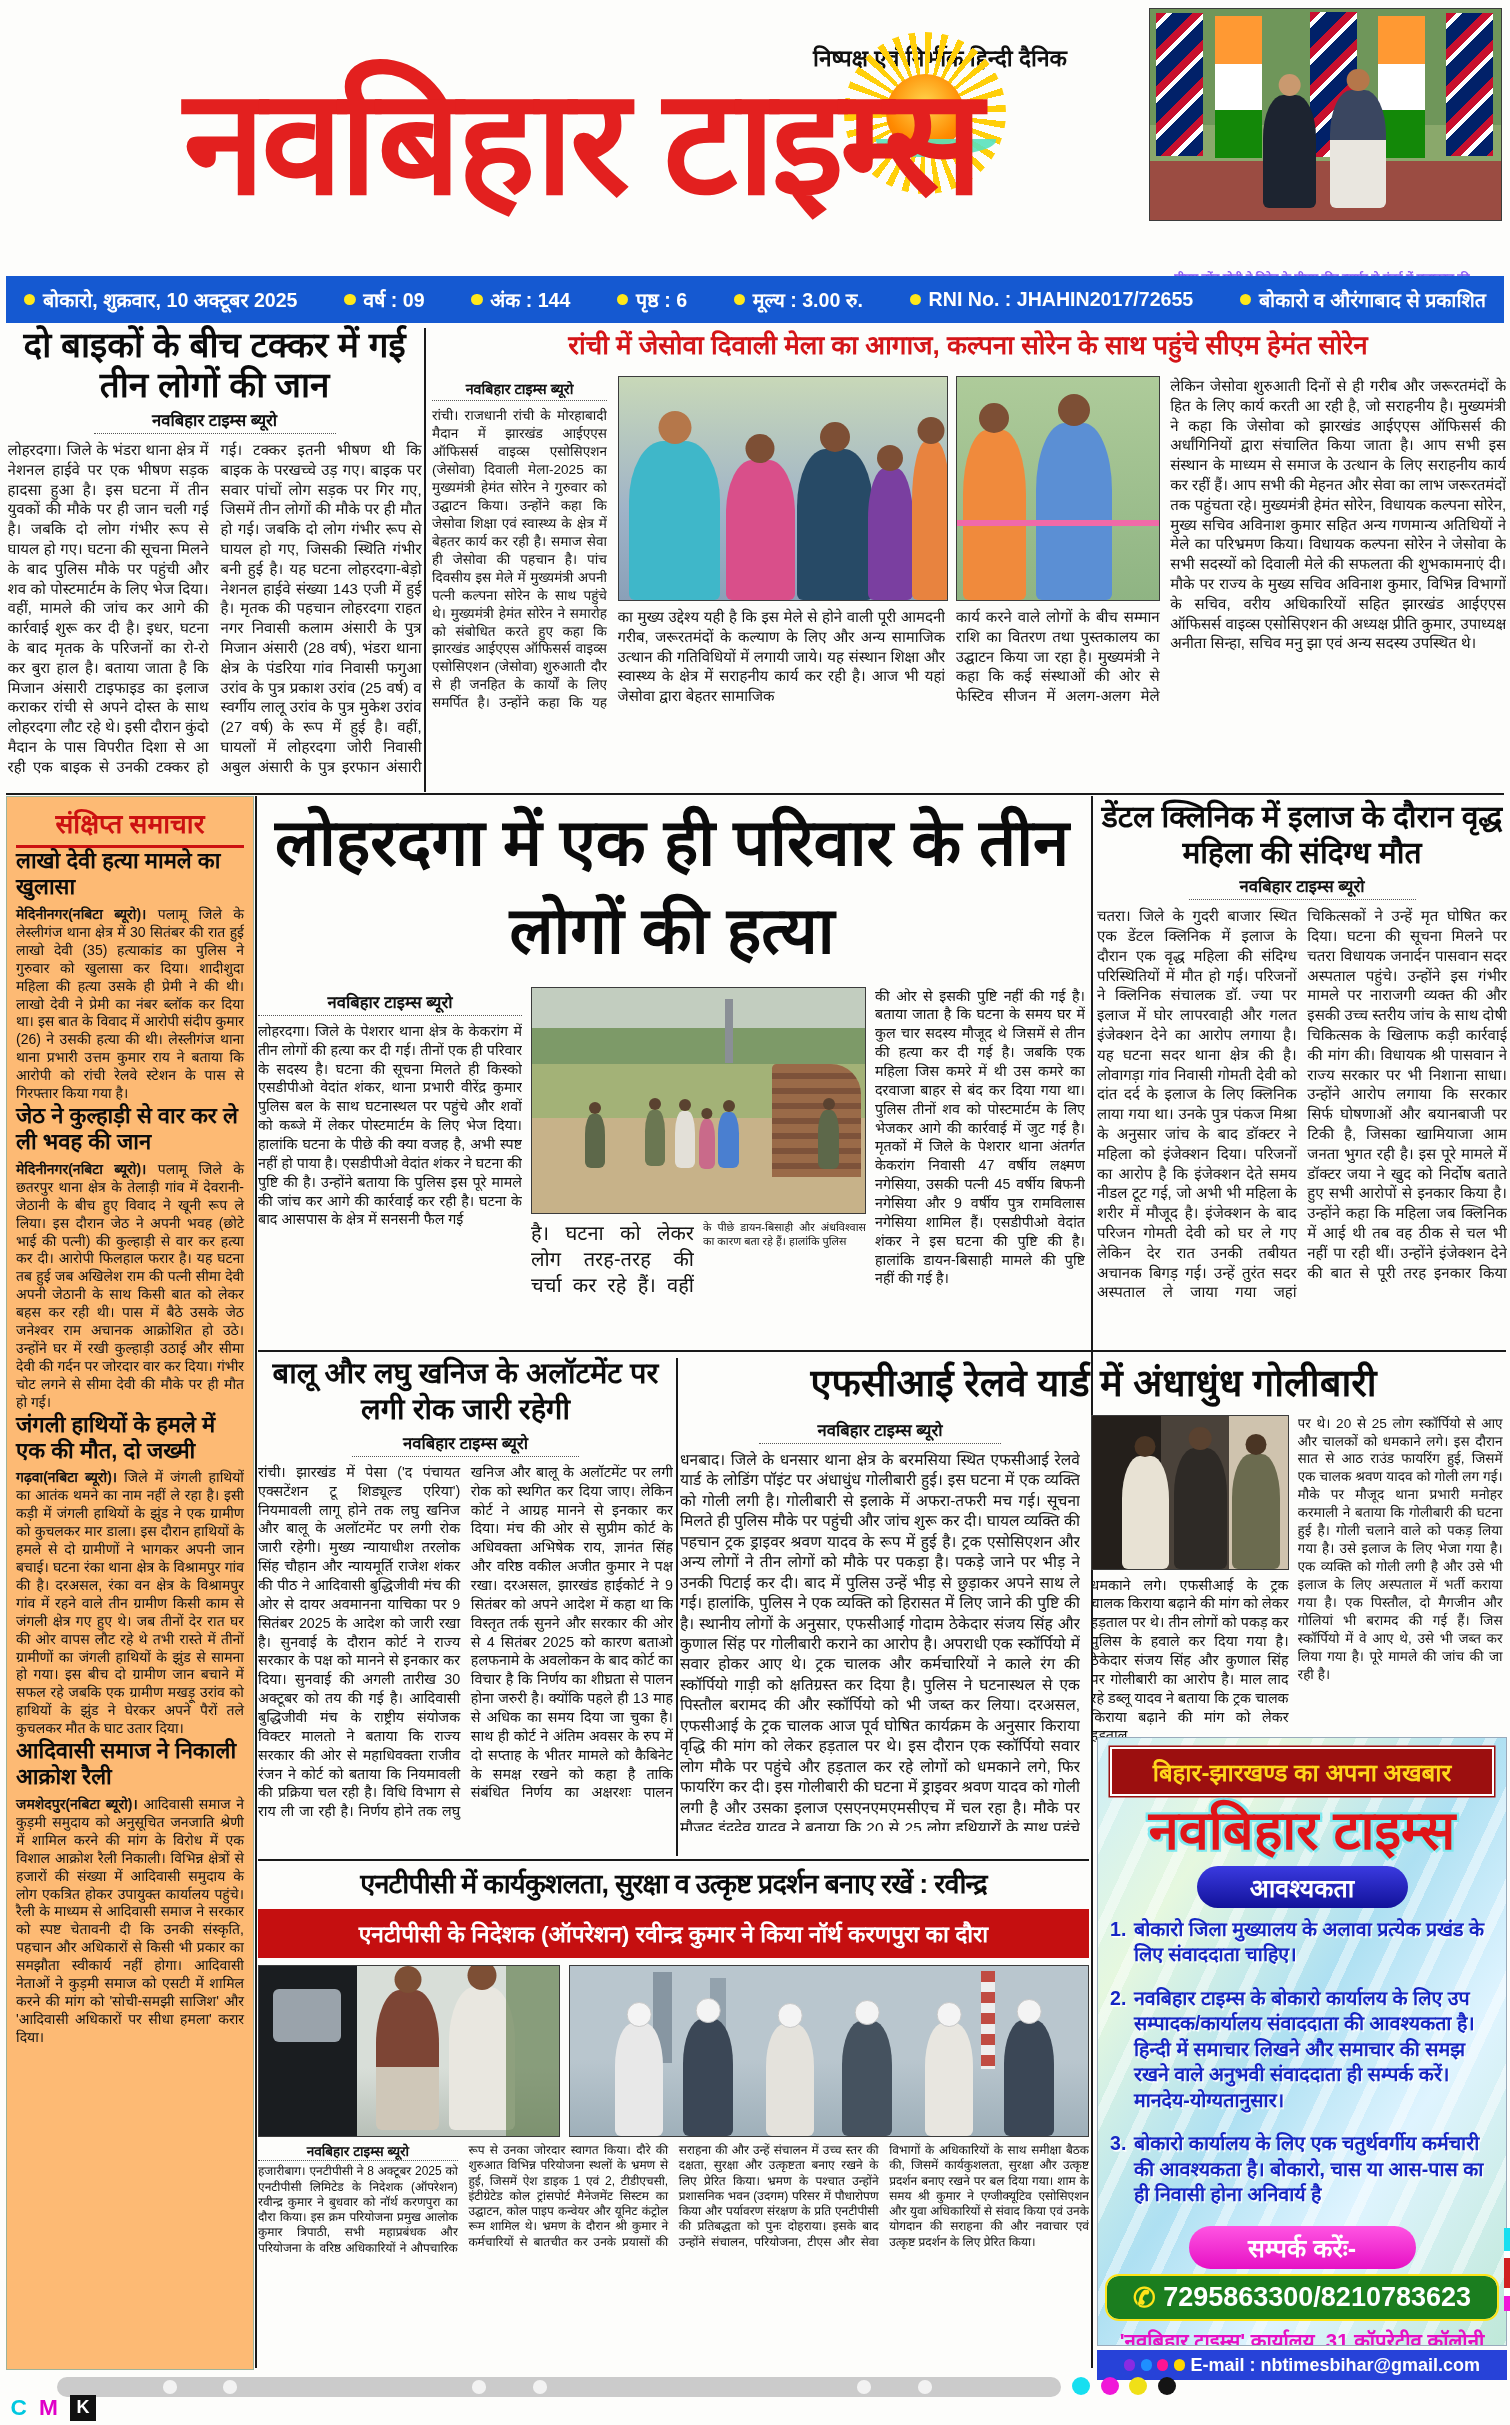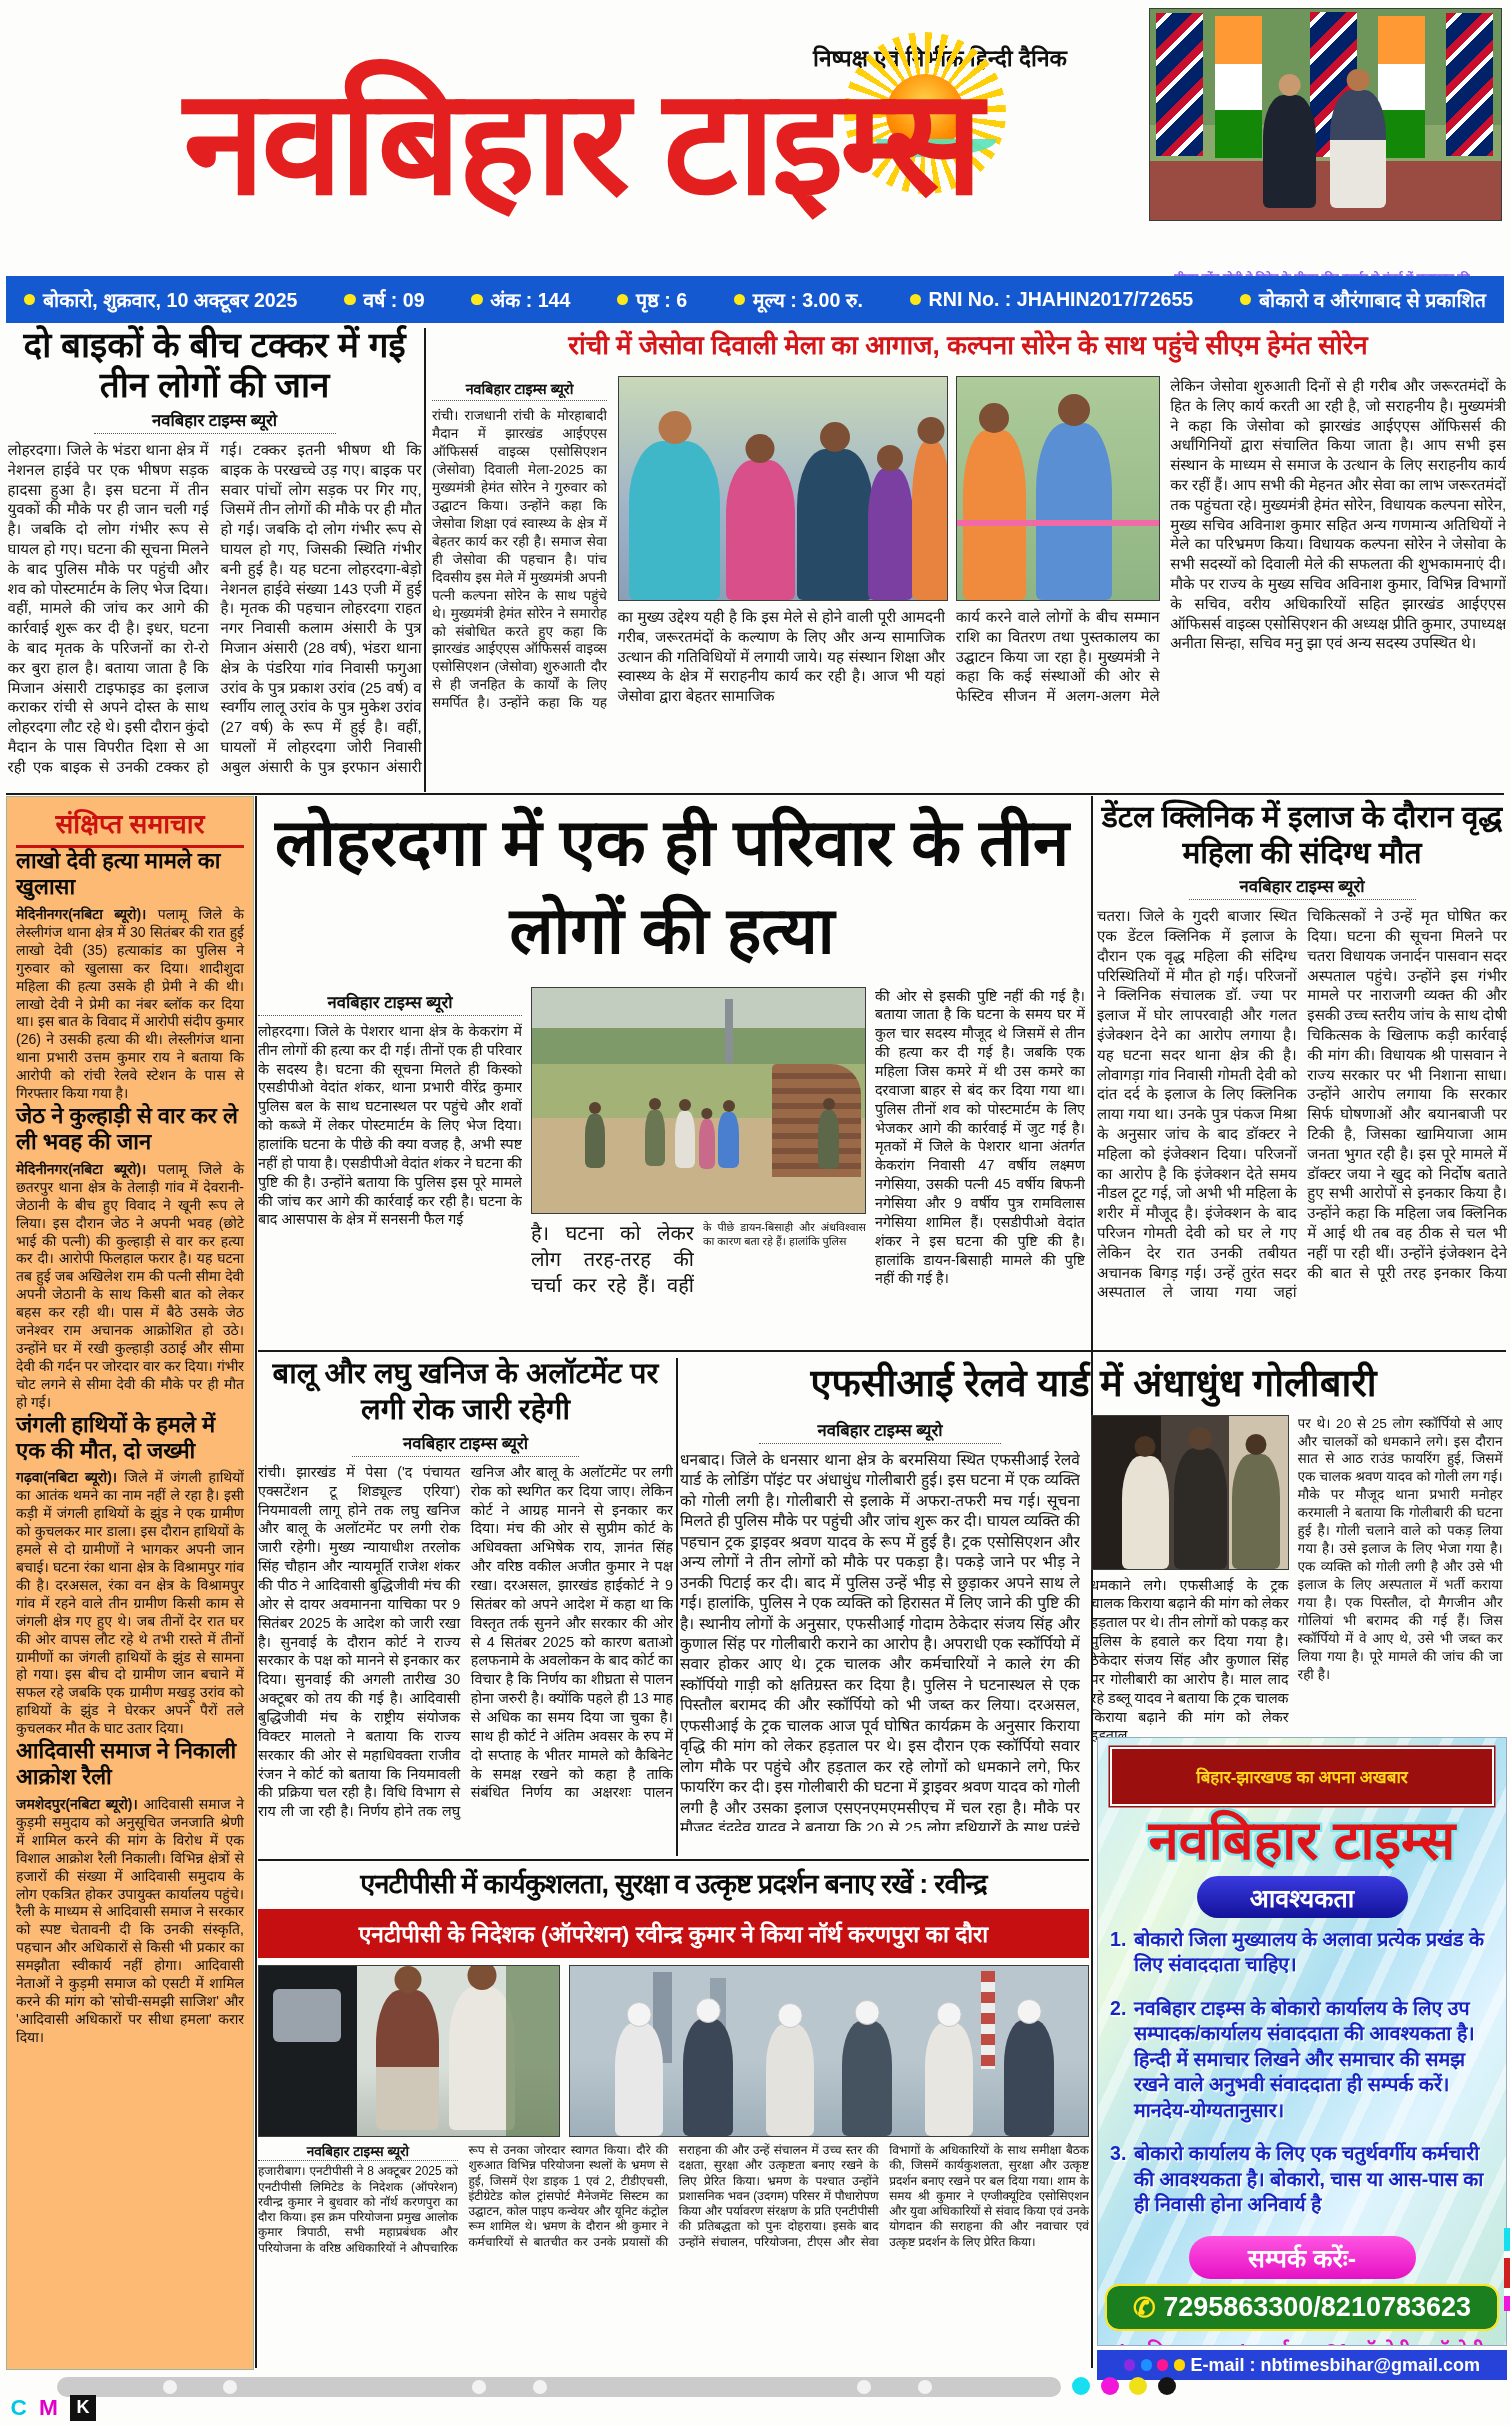--- a/index.html
+++ b/index.html
@@ -65,21 +65,21 @@
   .nt-h1{font-size:27px;letter-spacing:-0.8px;}
   .nt-strap{margin-top:7.6px;background:#c50f10;color:#fff;font-size:22.7px;font-weight:800;text-align:center;padding:9px 0;}
   .nt-photos{display:flex;gap:9px;margin-top:7.6px;}
   .nt-body{margin-top:6px;column-count:4;column-gap:10.6px;font-size:12px;line-height:1.27;height:170px;text-align:justify;overflow:hidden;font-weight:500;}
   .nt-byline{font-weight:800;text-align:center;border-bottom:1.5px dotted #555;margin-bottom:3px;font-size:13.6px;}
   
   .ad{left:1097px;top:1737px;width:410px;height:609px;border:0.8px solid #9ab;box-sizing:border-box;overflow:hidden;
       background:linear-gradient(125deg,#cdeef7 0%,#e6f8df 22%,#aee0f2 48%,#dff4ff 70%,#bfe8d8 100%);}
   .ad::before{content:"";position:absolute;inset:0;background:repeating-linear-gradient(115deg,rgba(255,255,255,.45) 0 10.6px,rgba(255,255,255,0) 10.6px 39px);}
   .ad > *{position:relative;}
-  .ad-banner{margin:9px 12px 4.5px;background:#9c0f0f;border:2.3px solid #fff;box-shadow:0 0 0 1.5px #9c0f0f;color:#ffd61c;font-size:17px;font-weight:900;text-align:center;padding:16px 0;}
+  .ad-banner{margin:9px 12px 4.5px;background:#9c0f0f;border:2.3px solid #fff;box-shadow:0 0 0 1.5px #9c0f0f;color:#ffd61c;font-size:24px;font-weight:900;text-align:center;padding:6px 0;}
   .ad-title{font-size:54px;font-weight:900;color:#e01418;text-align:center;line-height:1.08;margin-top:4.5px;
       text-shadow:2.3px 2.3px 0 #7fe8ef,-2.3px 2.3px 0 #7fe8ef,2.3px -2.3px 0 #7fe8ef,-2.3px -2.3px 0 #7fe8ef;}
   .ad-need{margin:7.6px auto 3px;width:211px;background:linear-gradient(#3a3ae0,#12129a);color:#fff;font-size:25px;font-weight:900;text-align:center;border-radius:754px;padding:3.8px 0;}
   .ad-list{margin:9px 12px 0;color:#1526c4;font-weight:800;font-size:19.6px;line-height:1.3;}
   .ad-li{display:flex;gap:7.6px;margin-bottom:18px;text-shadow:0.8px 0.8px 0 #fff,1.5px 1.5px 0.8px rgba(255,255,255,.7);}
   .ad-contact{margin:1.5px auto 7.6px;width:227px;background:linear-gradient(#ff55e2,#e611c4);color:#fff;border-radius:754px;font-size:25px;font-weight:900;text-align:center;padding:4.5px 0;}
   .ad-phone{margin:0 9px;background:#1b7e1f;outline:2.3px solid #ffe41a;border-radius:12px;color:#fff;font-size:27px;font-weight:900;text-align:center;padding:5.3px 0;display:flex;align-items:center;justify-content:center;gap:7.6px;}
   .ad-addr{margin:9px 4.5px 0;color:#e611c4;font-size:20.4px;font-weight:900;text-align:center;line-height:1.3;}
   .email-bar{left:1097px;top:2350px;width:410px;height:30px;background:#2742d8;color:#fff;display:flex;align-items:center;justify-content:center;gap:5.3px;font-weight:800;font-size:18px;}
   .mini-dot{width:11.3px;height:11.3px;border-radius:50%;}

